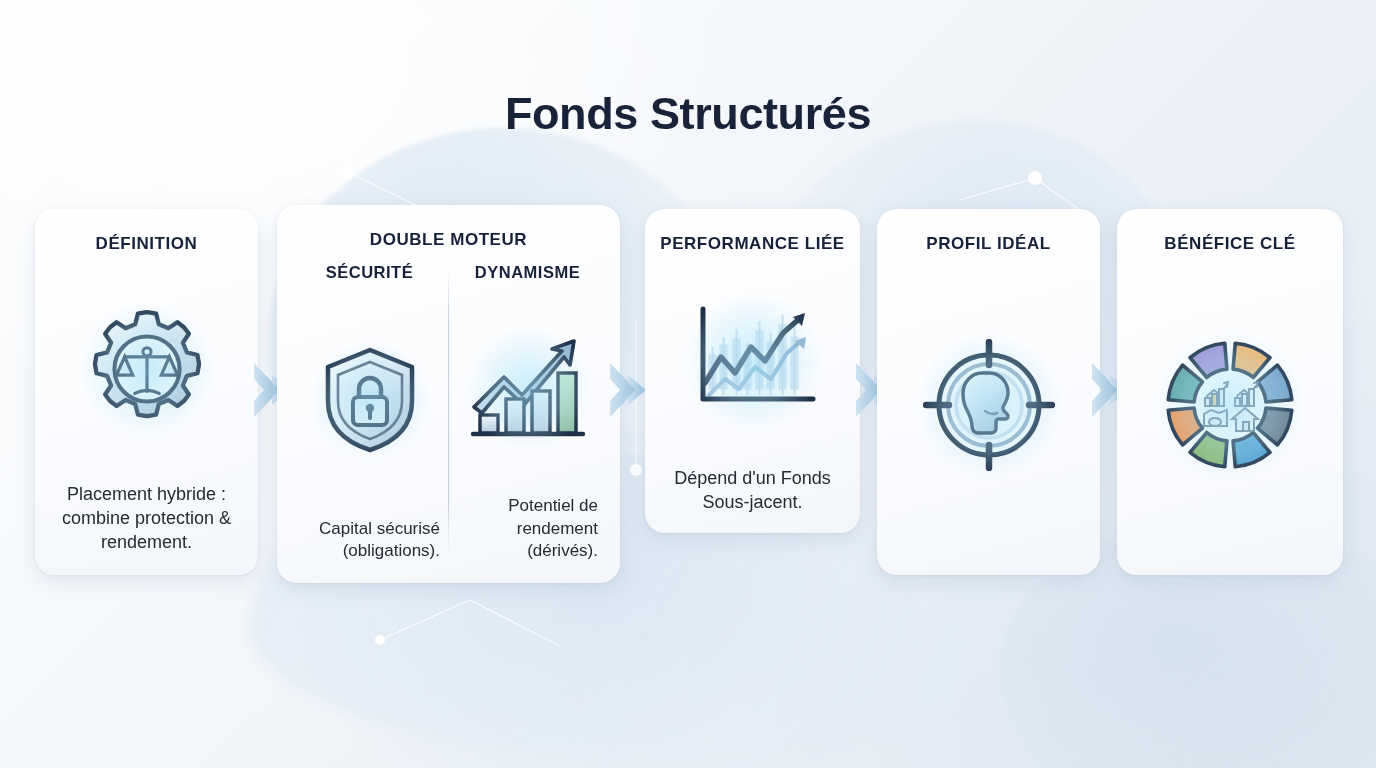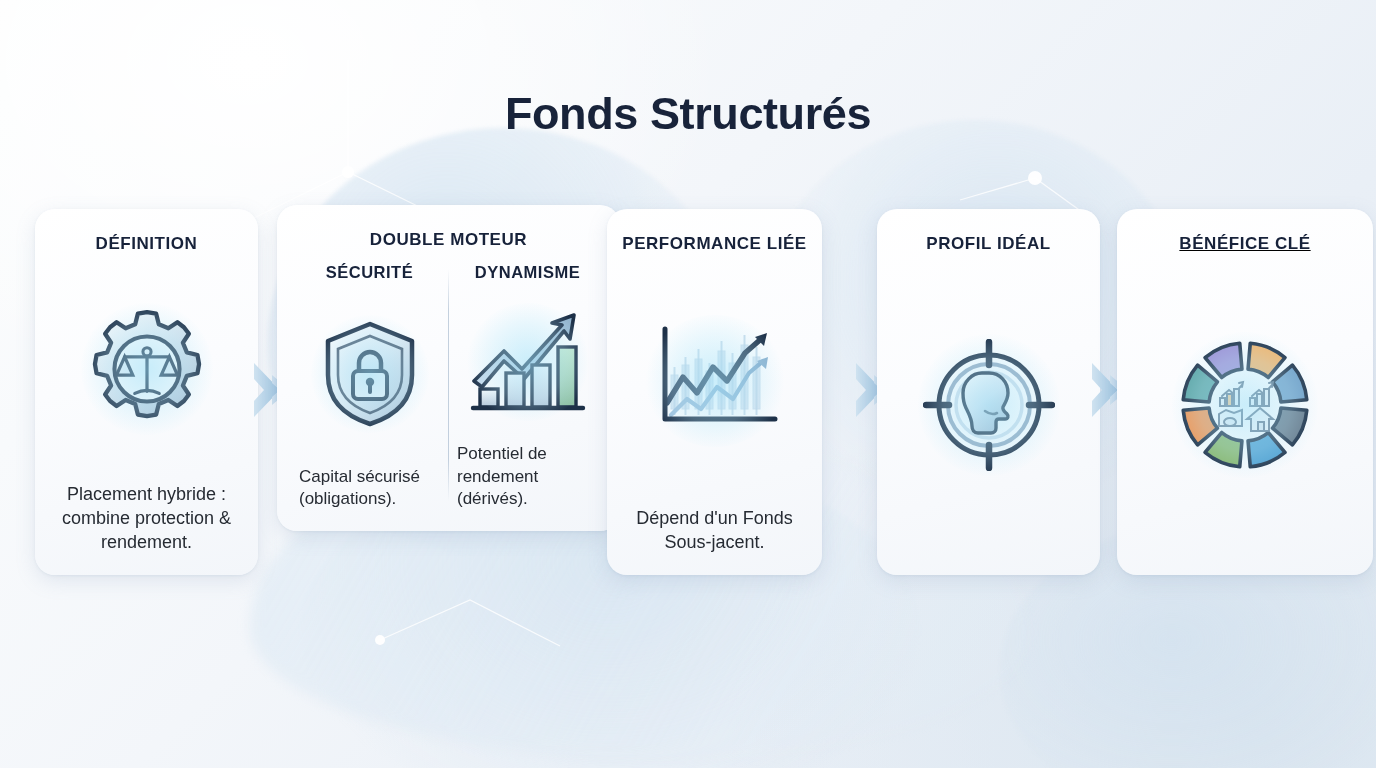--- a/index.html
+++ b/index.html
@@ -72,41 +72,41 @@
     font-size: 18px; color: #262b33; text-align: center; line-height: 1.33;
     margin-top: auto;
   }
   .icon-wrap {
     flex: 1 1 auto; display: flex; align-items: center; justify-content: center;
     width: 100%;
   }
 
   
   #card-0 { left: 35px;   top: 4px;  width: 223px; height: 366px; }
-  #card-1 { left: 277px;  top: 0px;  width: 343px; height: 326px; }
-  #card-2 { left: 607px;  top: 4px;  width: 215px; height: 366px; gap: 44px; }
+  #card-1 { left: 277px;  top: 0px;  width: 343px; height: 378px; }
+  #card-2 { left: 645px;  top: 4px;  width: 215px; height: 324px; gap: 44px; }
   #card-3 { left: 877px;  top: 4px;  width: 223px; height: 366px; }
-  #card-4 { left: 1117px; top: 4px;  width: 256px; height: 366px; text-decoration: underline; }
+  #card-4 { left: 1117px; top: 4px;  width: 226px; height: 366px; }
 
   
   .split { display: flex; width: 100%; flex: 1 1 auto; margin-top: 12px; }
   .split-col {
     flex: 1 1 50%; display: flex; flex-direction: column; align-items: center;
     padding: 0 8px;
   }
   .split-divider {
     width: 1px; align-self: stretch; margin: 6px 0 10px;
     background: linear-gradient(to bottom, rgba(160,180,200,0), rgba(150,172,196,.55) 18%, rgba(150,172,196,.55) 82%, rgba(160,180,200,0));
   }
   .sub-title {
     font-size: 16.5px; font-weight: 700; letter-spacing: .5px;
     color: #17223a; text-align: center;
   }
   .sub-icon { flex: 1 1 auto; display: flex; align-items: center; justify-content: center; }
-  .sub-body { font-size: 17px; color: #262b33; text-align: left; line-height: 1.33; }
+  .sub-body { font-size: 17px; color: #262b33; text-align: right; line-height: 1.33; }
 
   
   .arrow { position: absolute; width: 46px; height: 70px; }
 
   
   .glow {
     position: absolute; width: 132px; height: 132px; border-radius: 50%;
     background: radial-gradient(circle, rgba(162,226,248,.55) 0%, rgba(186,234,250,.30) 45%, rgba(220,244,253,0) 72%);
     pointer-events: none;
   }

